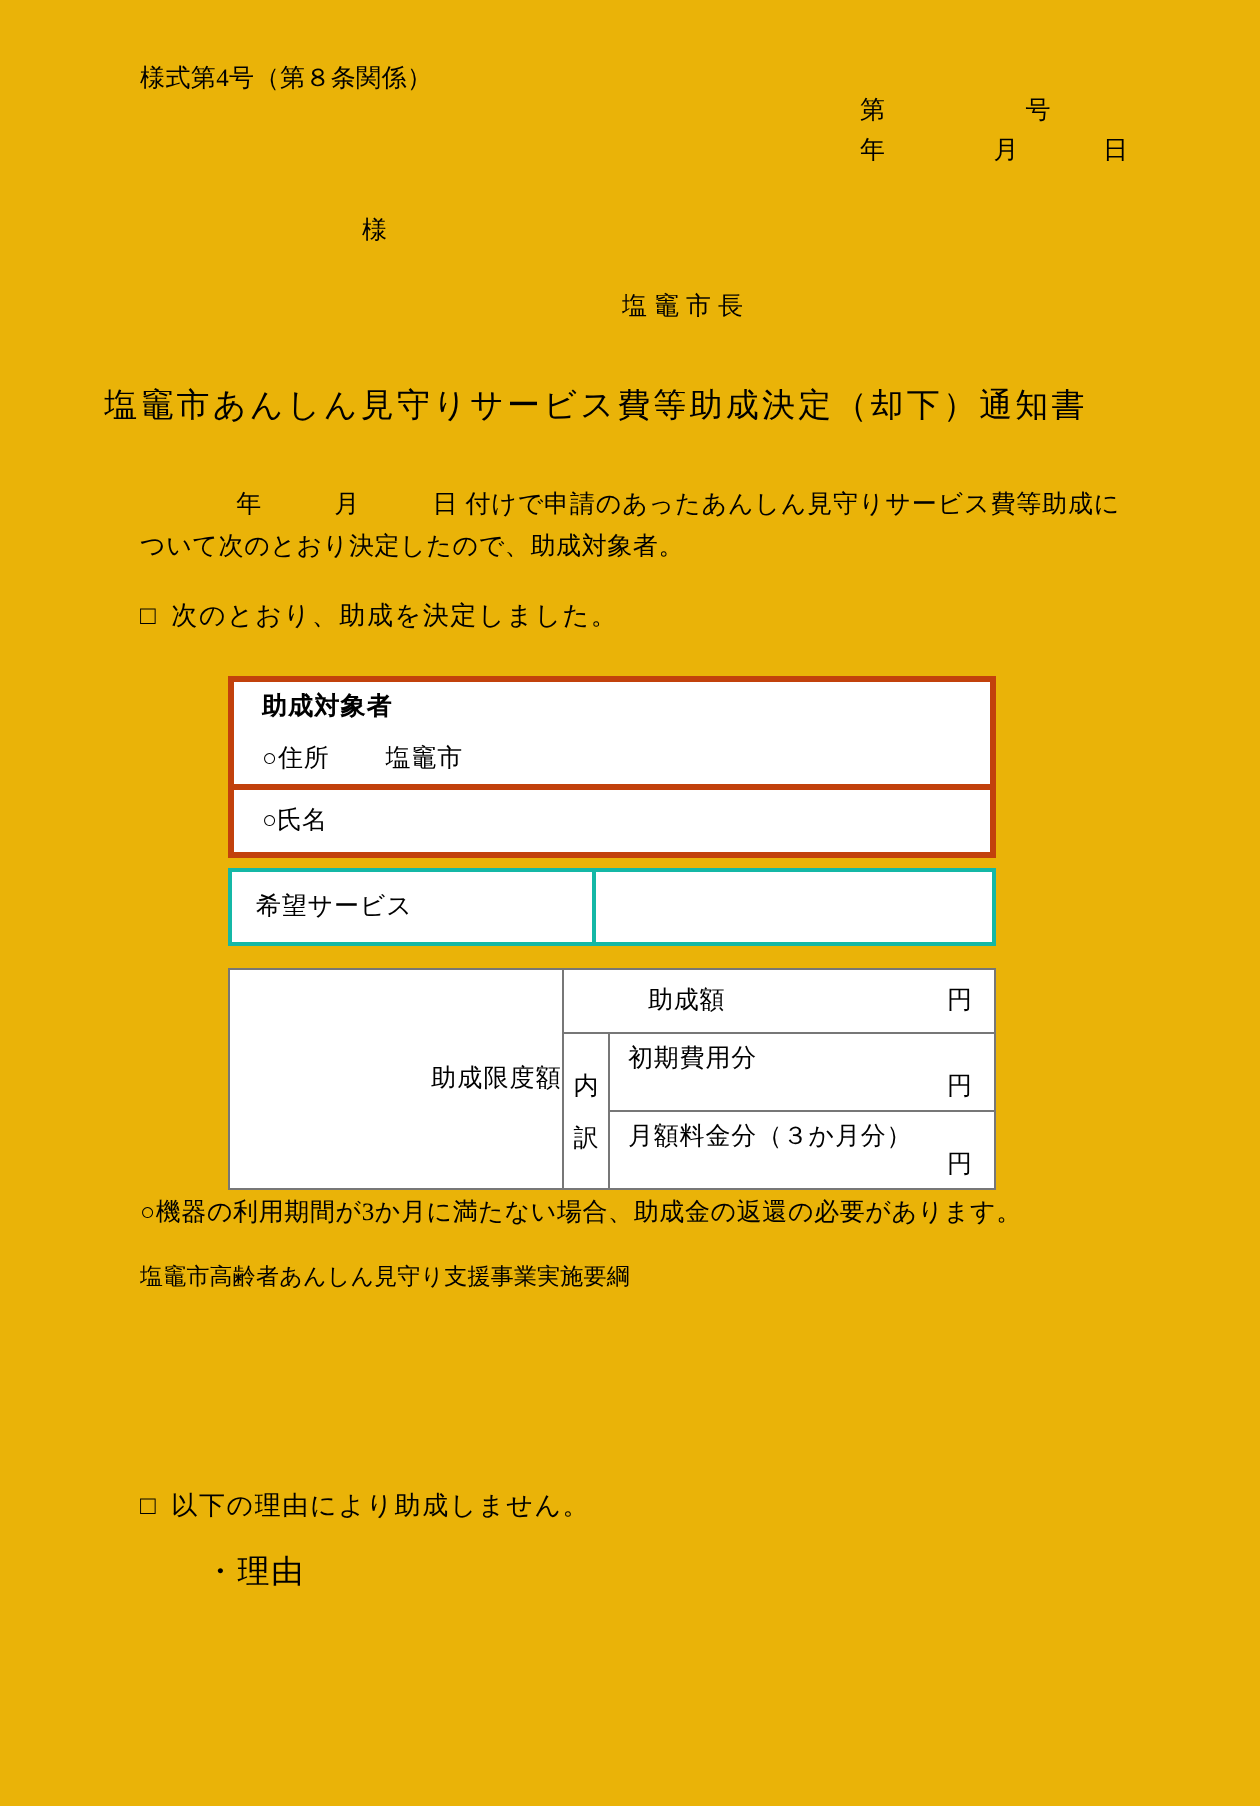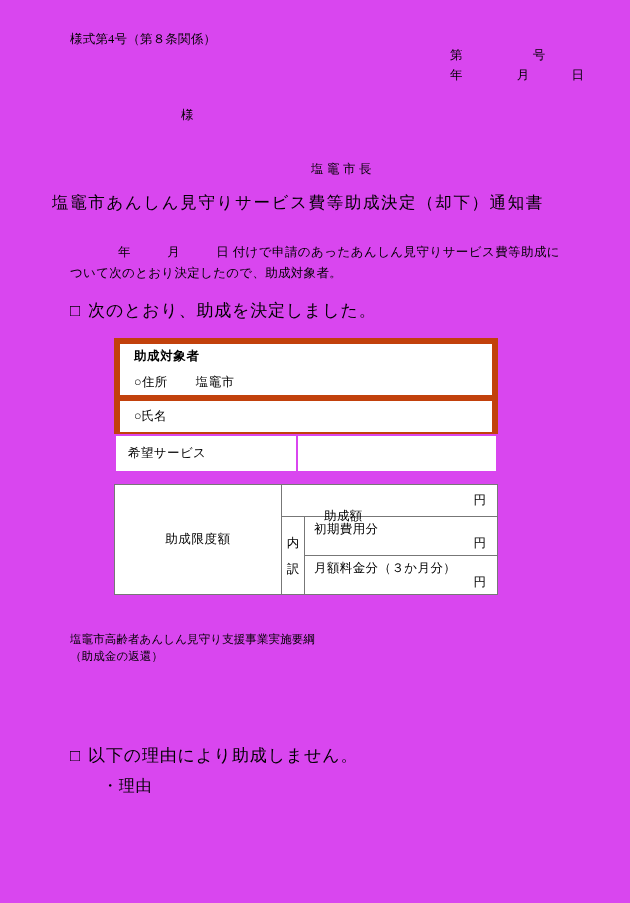--- a/index.html
+++ b/index.html
@@ -8,61 +8,59 @@
     background: #ffffff;
   }
   body {
     font-family: "Liberation Serif", "DejaVu Serif", serif;
     color: #000000;
   }
   #page {
     position: relative;
     width: 630px;
     height: 903px;
-    background: #d946ef;
+    background: #eab308;
     overflow: hidden;
     font-size: 12px;
   }
 
   
   .form-no {
     position: absolute;
     left: 70px;
     top: 31px;
     font-size: 12.5px;
     letter-spacing: 0.2px;
     white-space: nowrap;
   }
   .docnum-block {
     position: absolute;
     left: 430px;
     top: 45px;
     font-size: 12.5px;
     line-height: 20px;
     white-space: nowrap;
-    margin-left: 20px;
   }
   .docnum-row { display: block; }
   .gap-lg { display: inline-block; width: 64px; }
   .gap-md { display: inline-block; width: 48px; }
   .gap-sm { display: inline-block; width: 36px; }
 
   .addressee {
     position: absolute;
     left: 181px;
     top: 107px;
     font-size: 12.5px;
   }
   .issuer {
     position: absolute;
     left: 311px;
     top: 145px;
     font-size: 12.5px;
     letter-spacing: 3.5px;
-    margin-top: 16px;
   }
 
   
   .doc-title {
     position: absolute;
     left: 0;
     top: 192px;
     width: 596px;
     text-align: center;
     font-size: 16.5px;
@@ -80,21 +78,21 @@
     line-height: 21px;
     letter-spacing: 0.3px;
     text-align: justify;
   }
   .intro .indent { display: inline-block; width: 48px; }
 
   
   .check-line {
     position: absolute;
     left: 70px;
-    font-size: 17px;
+    font-size: 13px;
     letter-spacing: 0.8px;
     white-space: nowrap;
   }
   .check-line .box {
     display: inline-block;
     margin-right: 7px;
   }
   .check-1 { top: 299px; }
   .check-2 { top: 744px; }
 
@@ -108,21 +106,21 @@
   }
 
   
   .tbl {
     position: absolute;
     border-collapse: collapse;
     font-size: 12.5px;
     background: #ffffff;
   }
   .tbl td {
-    border: 6px solid #c2410c;
+    border: 3px solid #c2410c;
     padding: 0;
     vertical-align: middle;
   }
 
   
   #tbl-target {
     left: 114px;
     top: 338px;
     width: 384px;
   }
@@ -143,51 +141,51 @@
   .cell-target-head .sub .addr-gap { display: inline-block; width: 28px; }
   .cell-name { height: 31px; margin-left: 36px; }
 
   
   #tbl-service {
     left: 114px;
     top: 434px;
     width: 384px;
   }
   #tbl-service td {
-    border: 2px solid #d946ef;
+    border: 2px solid #14b8a6;
     height: 35px;
     margin-left: 36px;
   }
   #tbl-service .c-label {
     width: 168px;
     padding-left: 12px;
     letter-spacing: 0.4px;
   }
   #tbl-service .c-value { padding: 0; }
 
   
   #tbl-limit {
     left: 114px;
     top: 484px;
     width: 384px;
   }
   #tbl-limit td { border: 1px solid #777777; }
   .c-limit-label {
     width: 166px;
-    text-align: center;
+    text-align: right;
     letter-spacing: 0.6px;
   }
   .c-amount {
     height: 31px;
     position: relative;
   }
   .c-amount .lbl {
     position: absolute;
     left: 42px;
-    top: 23px;
+    top: 7px;
     letter-spacing: 0.4px;
     text-align: right;
   }
   .c-amount .yen {
     position: absolute;
     right: 11px;
     top: 7px;
   }
   .c-uchiwake {
     width: 22px;
@@ -319,24 +317,24 @@
     </tr>
     <tr>
       <td class="c-break">
         <span class="lbl">月額料金分（３か月分）</span>
         <span class="yen">円</span>
       </td>
     </tr>
   </tbody>
     </table>
 
+  <div class="note-return">○機器の利用期間が3か月に満たない場合、助成金の返還の必要があります。</div>
 
   <div class="rule-block">
     <span class="ln">塩竈市高齢者あんしん見守り支援事業実施要綱</span>
-    <span class="ln">（助成金の返還）</span>
   </div>
 
   <div class="check-line check-2">
     <span class="box">□</span><span>以下の理由により助成しません。</span>
   </div>
 
   <div class="reason-item">・理由</div>
 
 </div>
 

